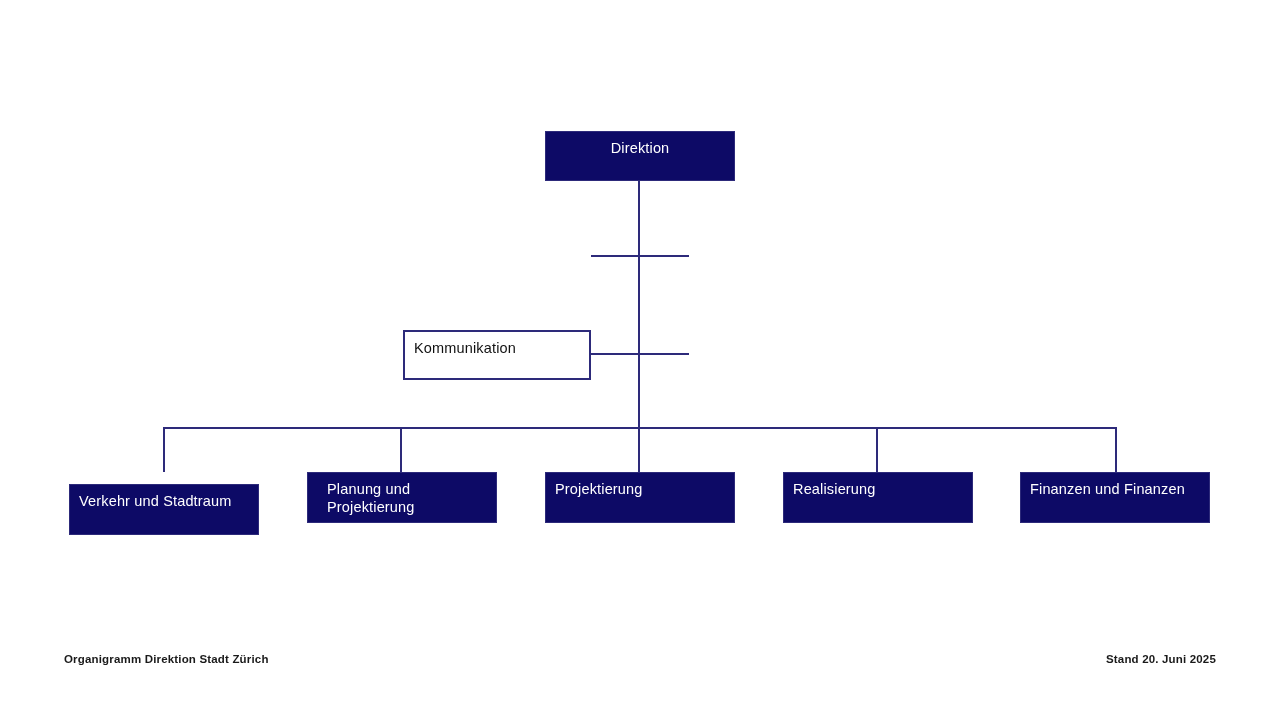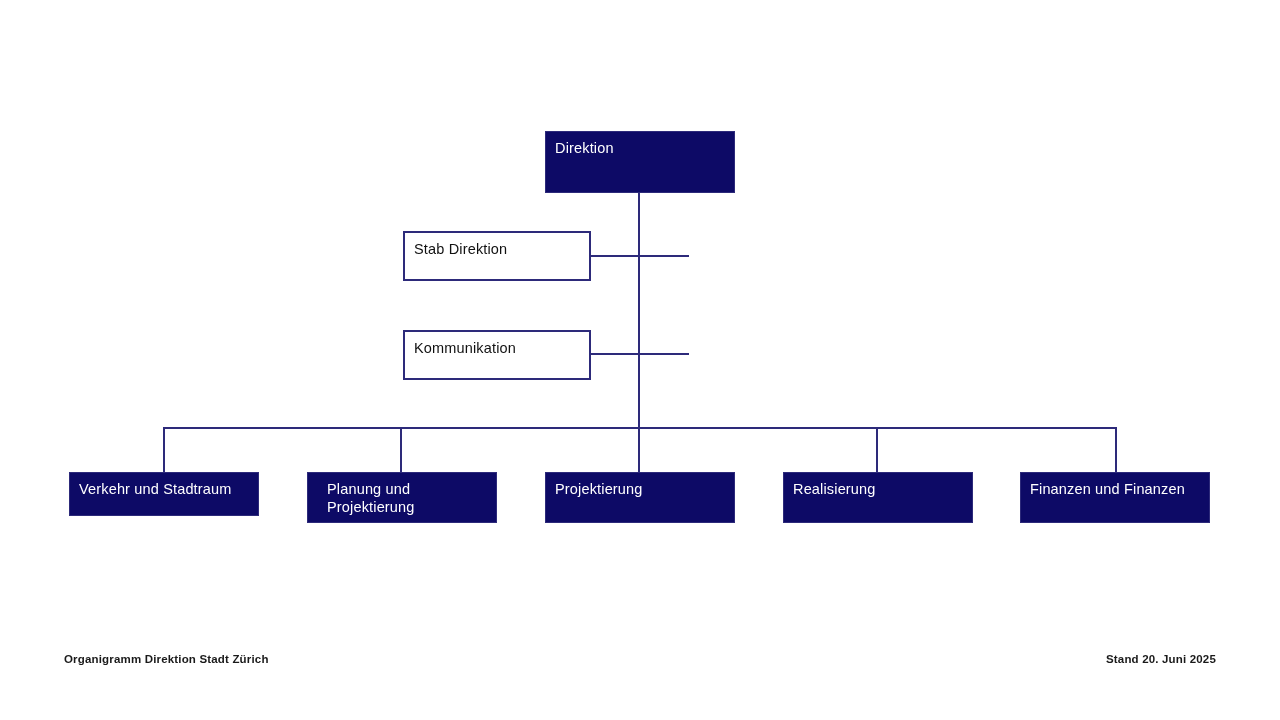--- a/index.html
+++ b/index.html
@@ -84,35 +84,32 @@
   <div class="line hline" style="left:591px; top:353px; width:48px;"></div>
   <div class="line hline" style="left:638px; top:353px; width:51px;"></div>
 
   <div class="line hline" style="left:163px; top:427px; width:954px;"></div>
 
   <div class="line vline" style="left:163px; top:427px; height:45px;"></div>
   <div class="line vline" style="left:400px; top:427px; height:45px;"></div>
   <div class="line vline" style="left:876px; top:427px; height:45px;"></div>
   <div class="line vline" style="left:1115px; top:427px; height:45px;"></div>
 
-  <div class="node filled" style="left:545px; top:131px; width:190px; height:62px;">
+  <div class="node filled" style="left:545px; top:131px; width:190px; height:50px;text-align:center;">
     <span class="node-label">Direktion</span>
   </div>
 
-  <div class="node outlined" style="left:403px; top:231px; width:188px; height:50px;">
-    <span class="node-label">Stab Direktion</span>
-  </div>
 
 
   <div class="node outlined" style="left:403px; top:330px; width:188px; height:50px;">
     <span class="node-label">Kommunikation</span>
   </div>
 
 
-  <div class="node filled" style="left:69px; top:472px; width:190px; height:44px;">
+  <div class="node filled" style="left:69px; top:484px; width:190px; height:51px;">
     <span class="node-label">Verkehr und Stadtraum</span>
   </div>
 
   <div class="node filled" style="left:307px; top:472px; width:190px; height:51px;padding-left:19px;">
     <span class="node-label">Planung und
 Projektierung</span>
   </div>
 
   <div class="node filled" style="left:545px; top:472px; width:190px; height:51px;">
     <span class="node-label">Projektierung</span>

